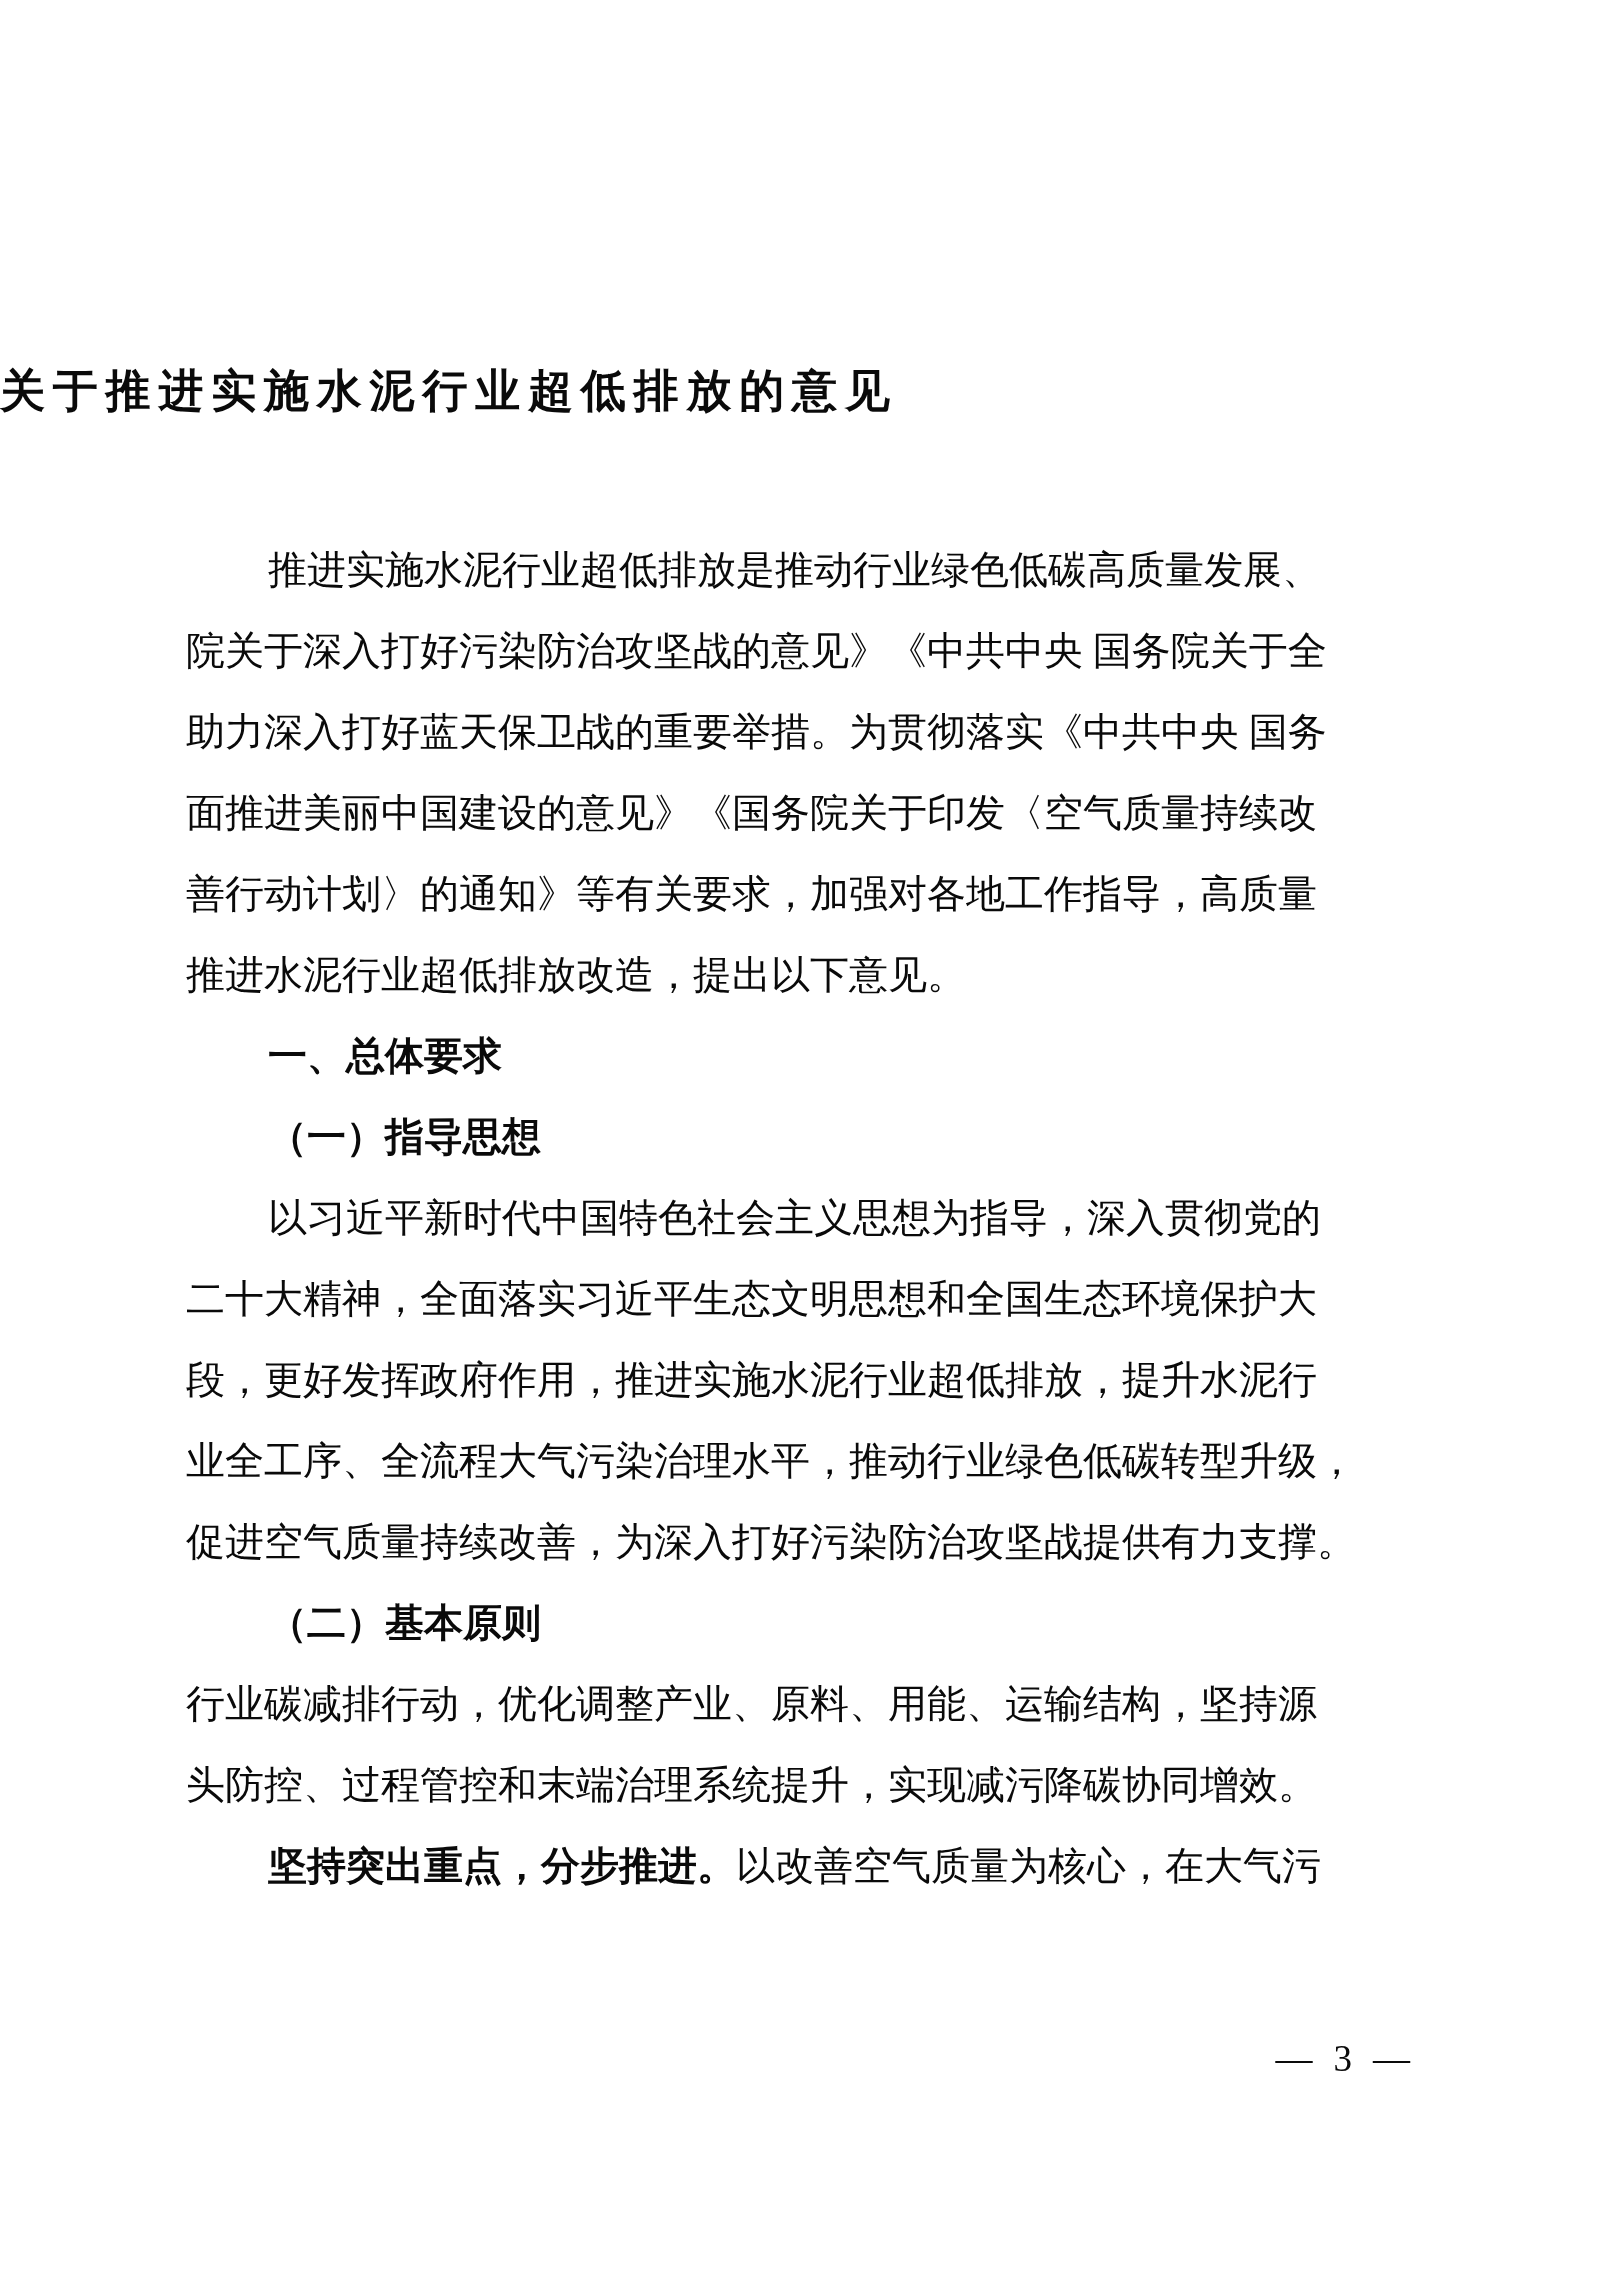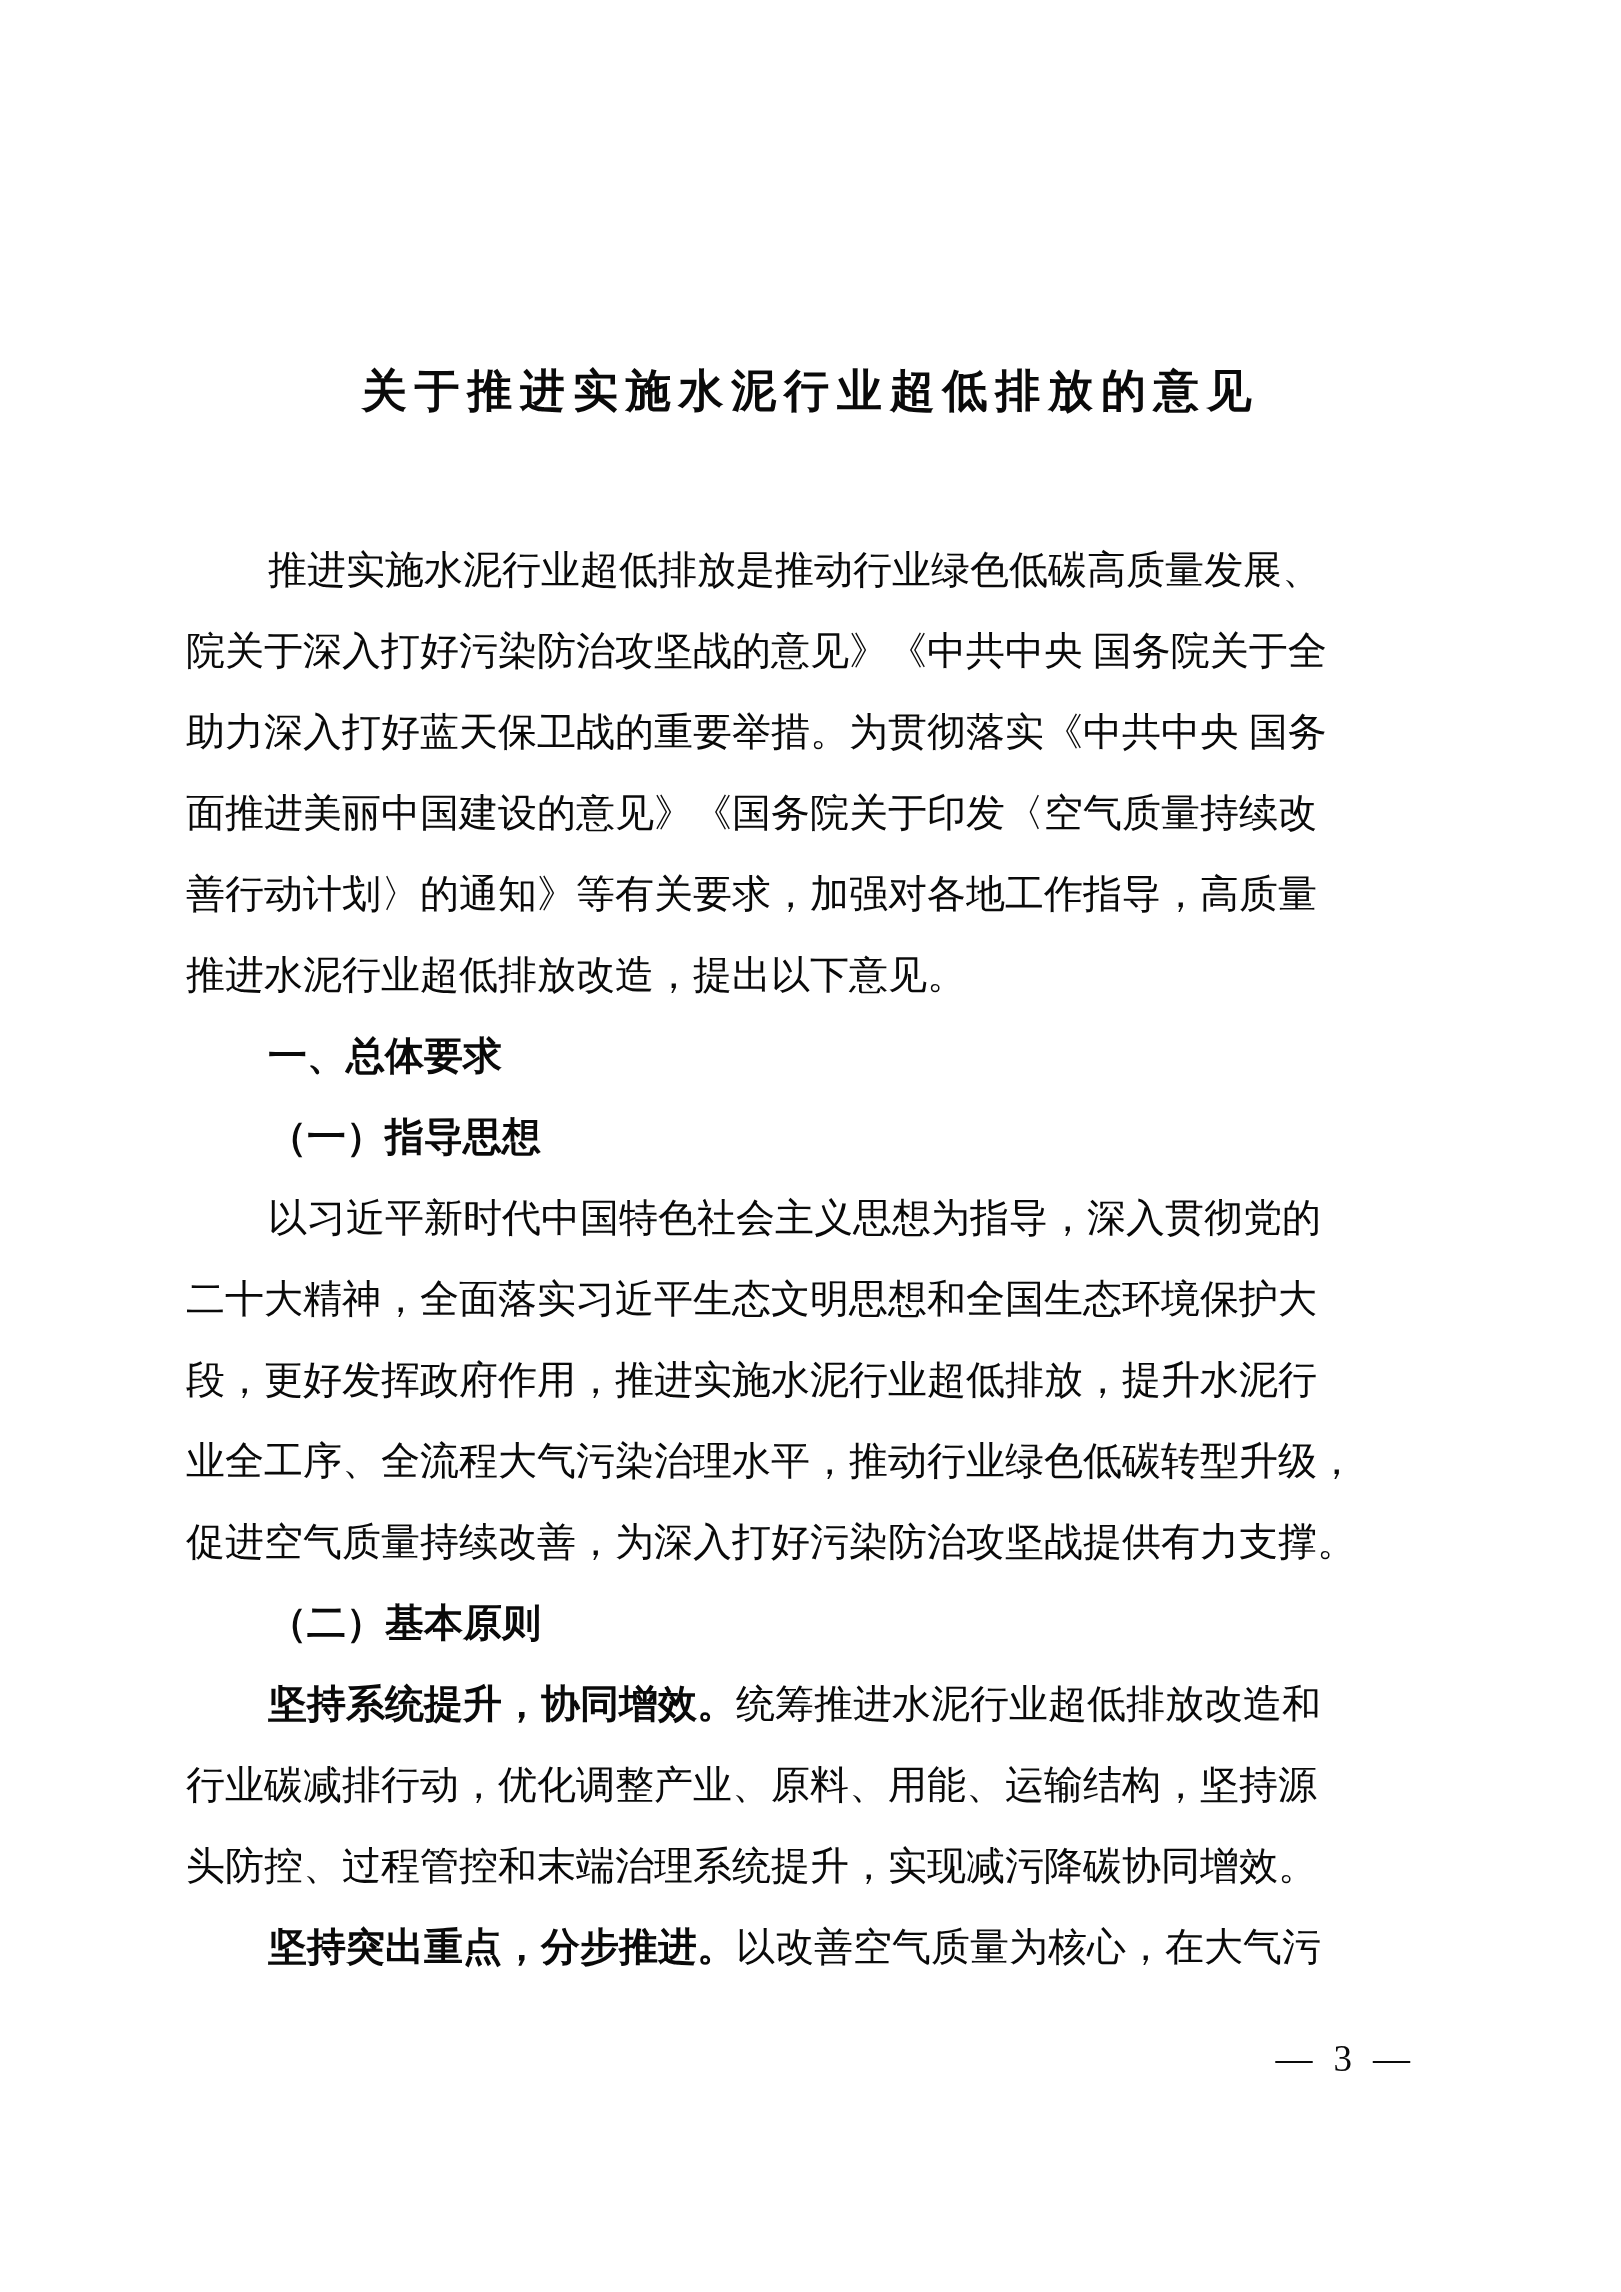--- a/index.html
+++ b/index.html
@@ -14,21 +14,21 @@
     background: #ffffff;
     overflow: hidden;
     font-family: "Liberation Serif", "DejaVu Serif", serif;
     color: #0a0a0a;
   }
   .doc-title {
     position: absolute;
     top: 361px;
     left: 0;
     width: 1621px;
-    text-align: center;
+    text-align: left;
     font-family: "Liberation Sans", "DejaVu Sans", sans-serif;
     font-weight: bold;
     font-size: 45px;
     letter-spacing: 7.8px;
     white-space: nowrap;
   }
   .content {
     position: absolute;
     top: 529px;
     left: 186px;
@@ -77,21 +77,20 @@
     <div class="ln">善行动计划〉的通知》等有关要求，加强对各地工作指导，高质量</div>
     <div class="ln">推进水泥行业超低排放改造，提出以下意见。</div>
     <div class="ln indent h-sans">一、总体要求</div>
     <div class="ln indent h-bold">（一）指导思想</div>
     <div class="ln indent">以习近平新时代中国特色社会主义思想为指导，深入贯彻党的</div>
     <div class="ln">二十大精神，全面落实习近平生态文明思想和全国生态环境保护大</div>
     <div class="ln">段，更好发挥政府作用，推进实施水泥行业超低排放，提升水泥行</div>
     <div class="ln">业全工序、全流程大气污染治理水平，推动行业绿色低碳转型升级，</div>
     <div class="ln">促进空气质量持续改善，为深入打好污染防治攻坚战提供有力支撑。</div>
     <div class="ln indent h-bold">（二）基本原则</div>
-    <div class="ln indent"><span class="lead">坚持系统提升，协同增效。</span><span>统筹推进水泥行业超低排放改造和</span></div>
     <div class="ln">行业碳减排行动，优化调整产业、原料、用能、运输结构，坚持源</div>
     <div class="ln">头防控、过程管控和末端治理系统提升，实现减污降碳协同增效。</div>
     <div class="ln indent"><span class="lead">坚持突出重点，分步推进。</span><span>以改善空气质量为核心，在大气污</span></div>
   </div>
 
   <div class="page-number">— 3 —</div>
 
 </div>
 
 

